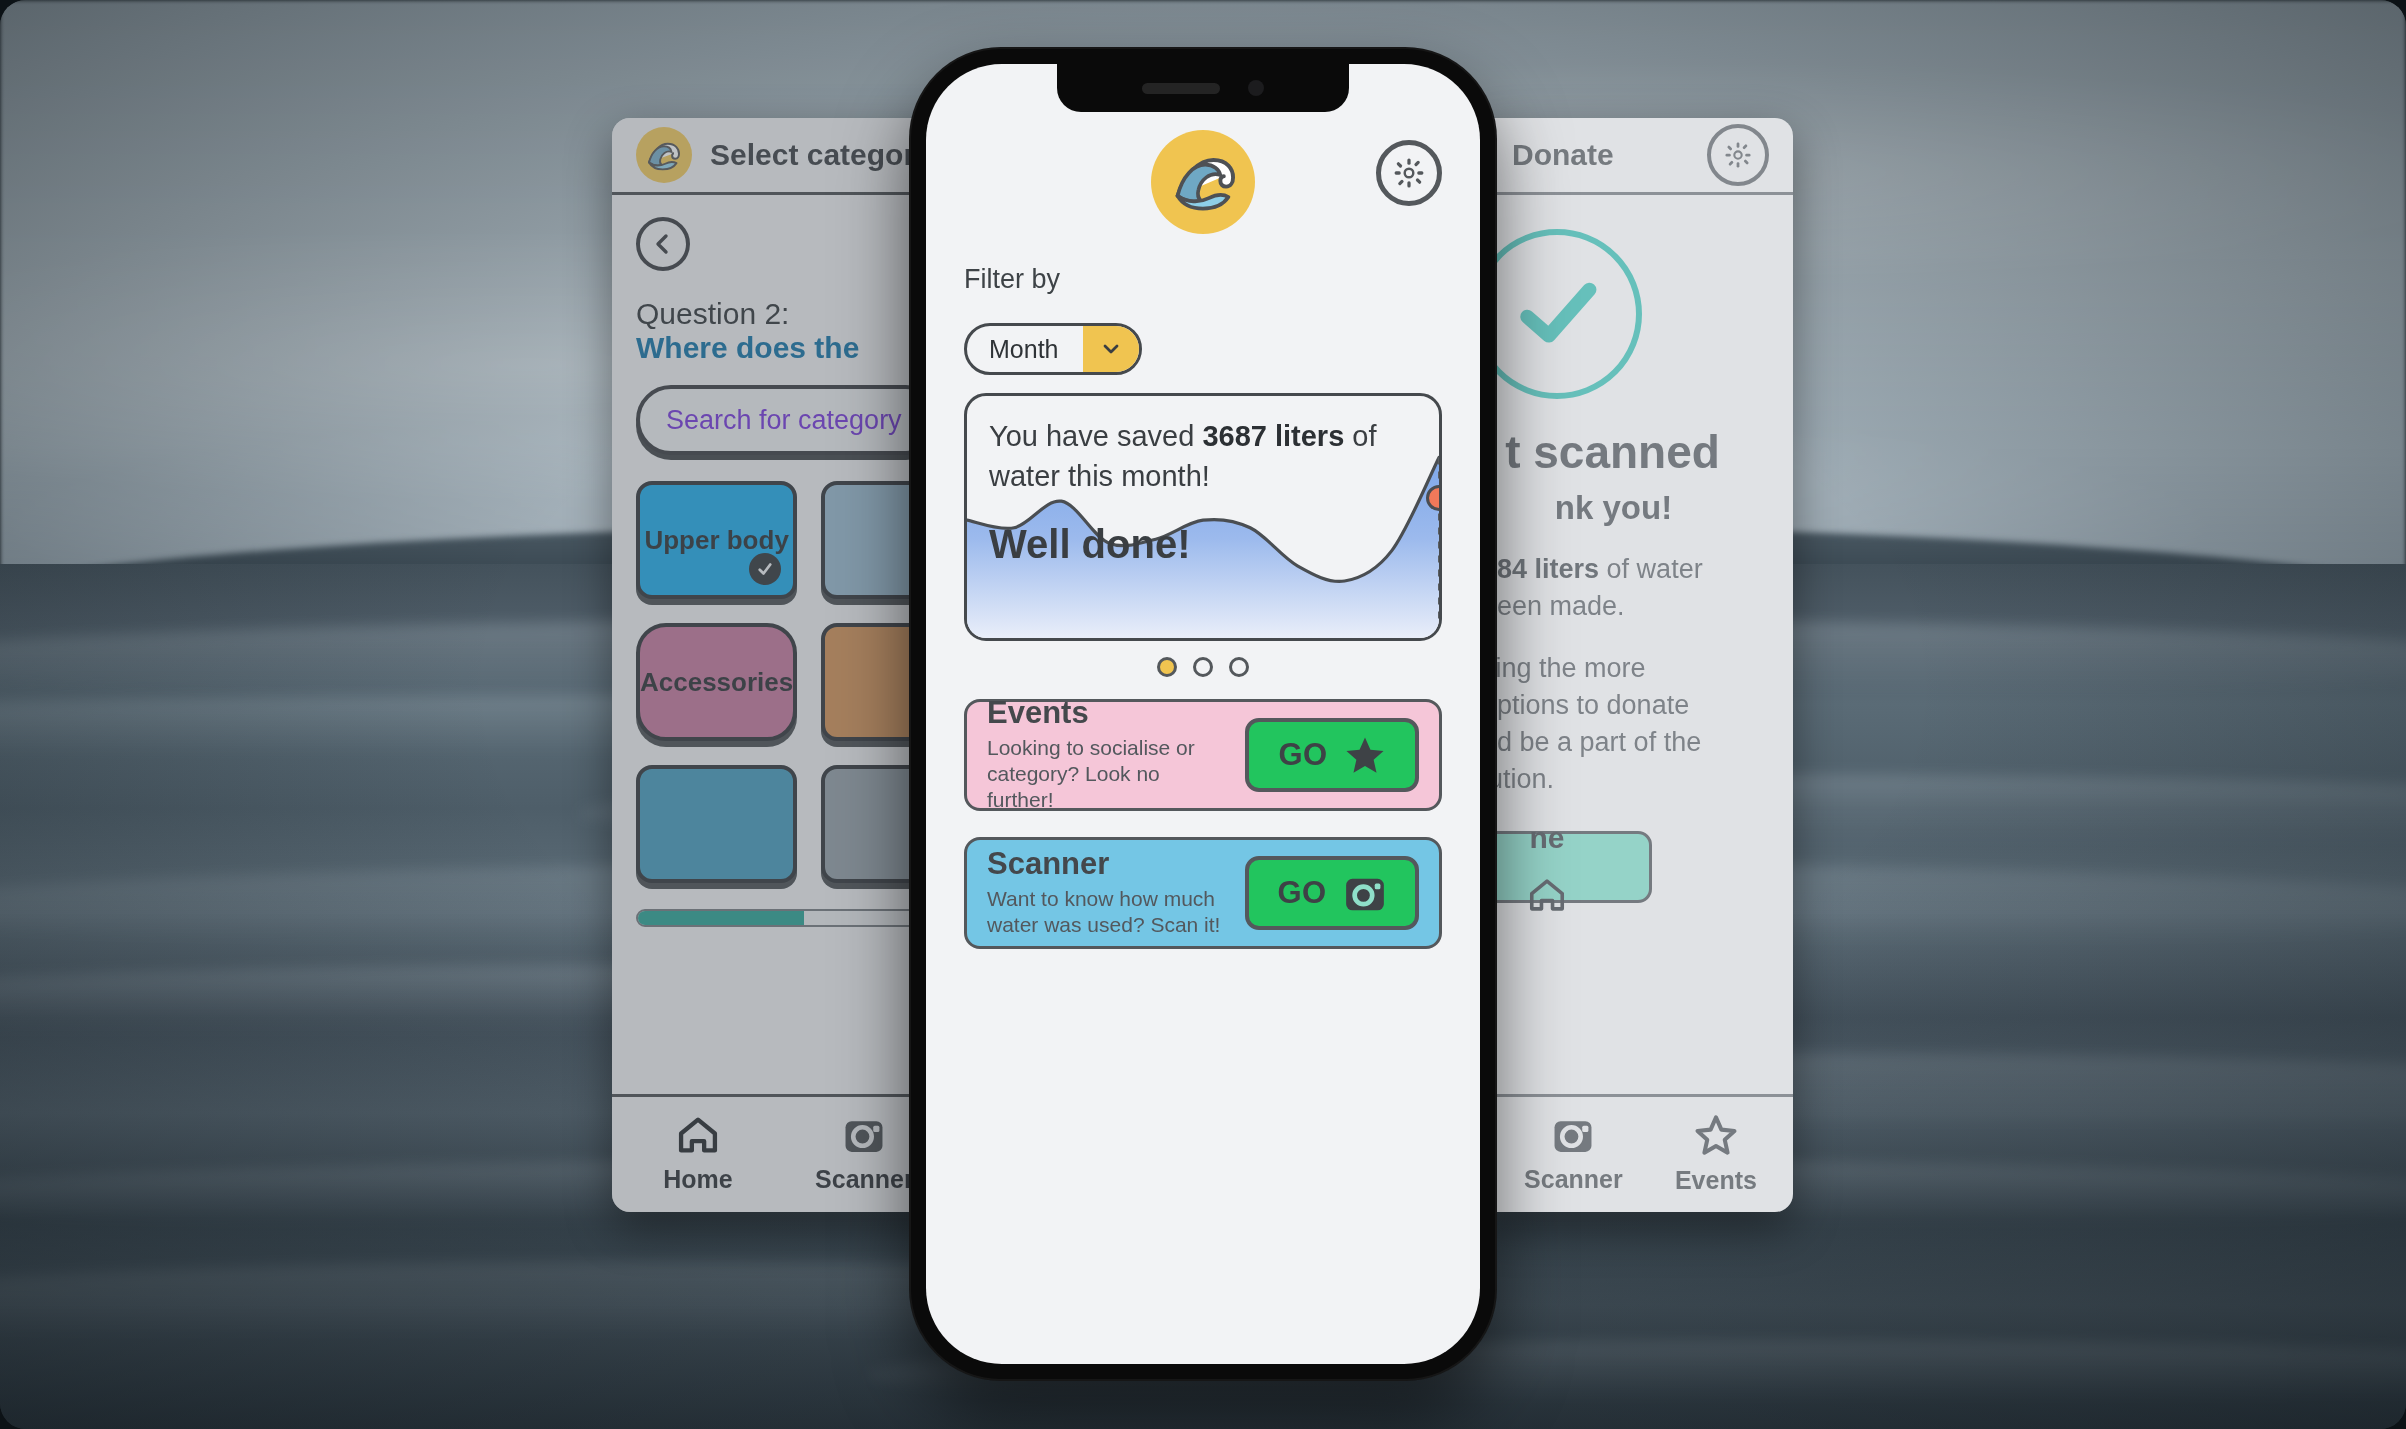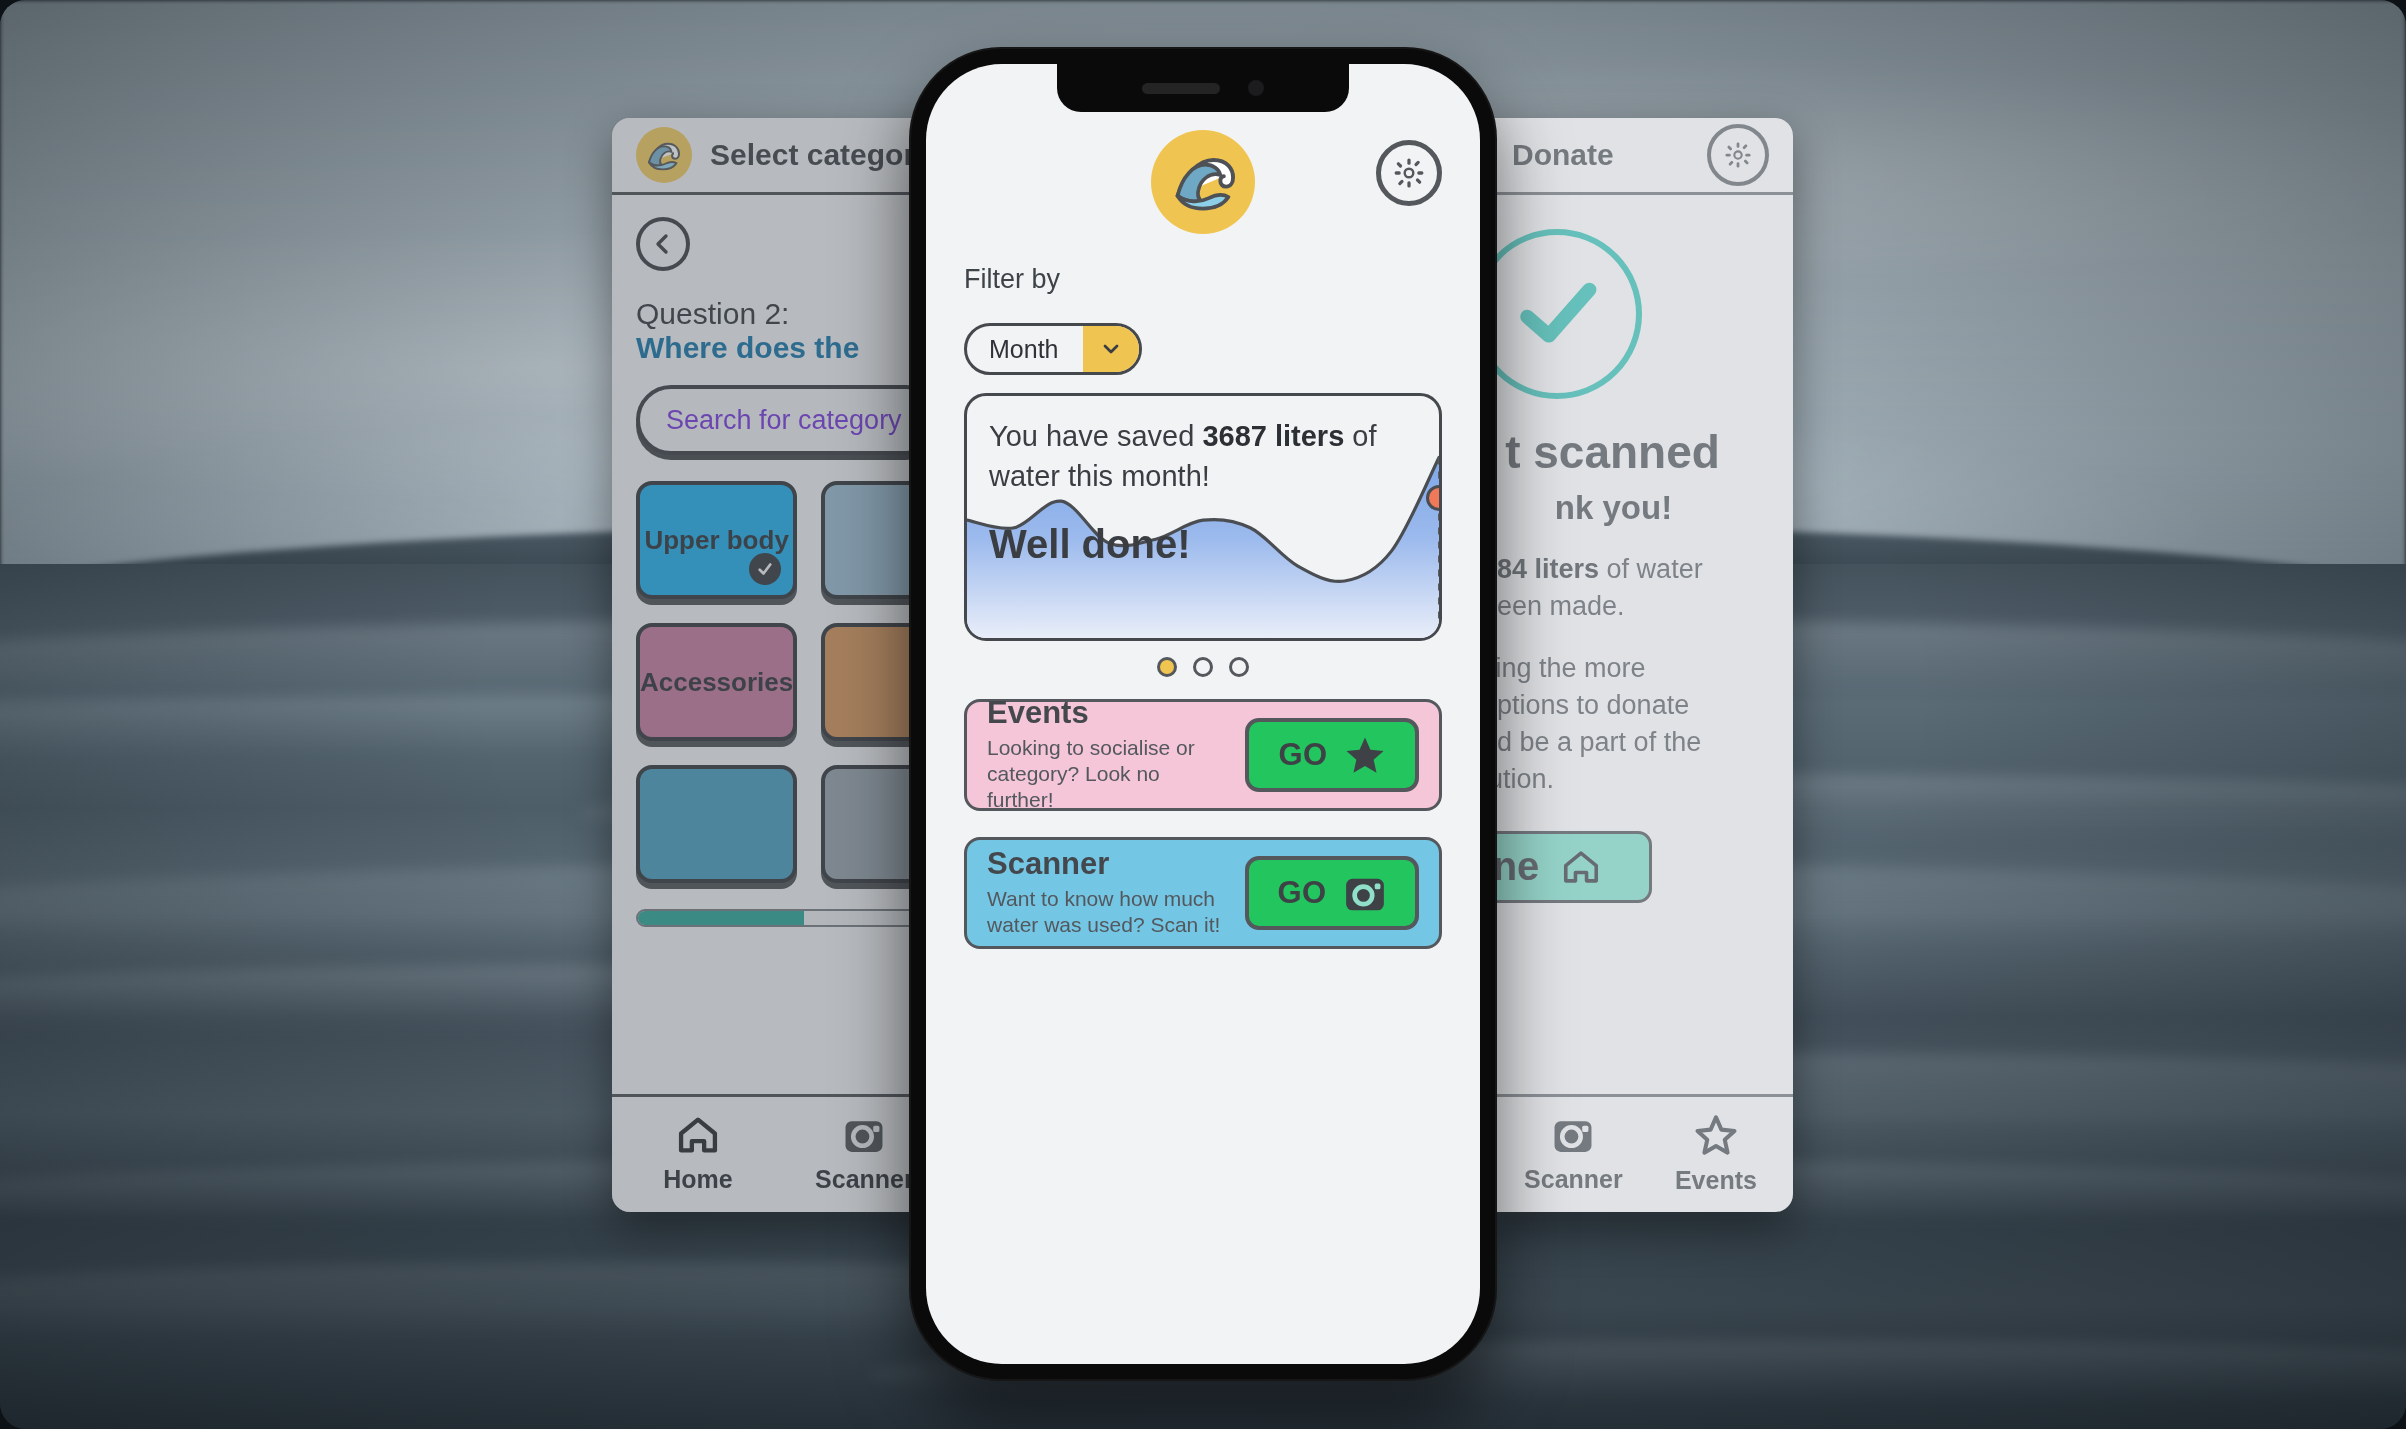--- a/index.html
+++ b/index.html
@@ -158,21 +158,21 @@
     font-size: 46px; font-weight: bold; color: #6f747a;
     white-space: nowrap;
   }
   .thank-head { margin-top: 10px; text-align: center; font-size: 33px; font-weight: bold; color: #6f747a; }
   .body-p { margin-top: 24px; font-size: 27px; line-height: 1.38; color: #7a7f85; }
   .body-p b { color: #6b7076; }
   .home-btn {
     margin-top: 32px; height: 72px; border-radius: 14px;
     background: #96ded0; border: 3px solid #6f747a;
     display: flex; align-items: center; justify-content: center; gap: 22px;
-    font-size: 40px; font-weight: bold; color: #5f646a;
+    font-size: 30px; font-weight: bold; color: #5f646a; flex-direction: column;
   }
 
   
   #phone {
     position: absolute; left: 909px; top: 47px;
     width: 588px; height: 1334px;
     background: #0a0a0a;
     border-radius: 92px;
     box-shadow: 0 34px 70px rgba(0,0,0,.55), 0 0 0 2px rgba(255,255,255,.05) inset;
     padding: 17px;
@@ -311,21 +311,21 @@
         <span>Upper body</span>
         <span class="check-badge">
           <svg width="18" height="18" viewBox="0 0 24 24">
               <path d="M5 13 L10 18 L19 6" fill="none" stroke="#f0f1f3" stroke-width="3.6" stroke-linecap="round" stroke-linejoin="round"></path>
             </svg>
         </span>
       </div>
       <div class="cat-card" style="background:#93b6cc;">
         <span></span>
       </div>
-      <div class="cat-card" style="background:#c26e96;">
+      <div class="cat-card" style="background:#c26e96;border-radius:30px;">
         <span>Accessories</span>
       </div>
       <div class="cat-card" style="background:#d08b4a;">
         <span></span>
       </div>
       <div class="cat-card" style="background:#3a95b8;">
         <span></span>
       </div>
       <div class="cat-card" style="background:#8e9aa3;">
         <span></span>

